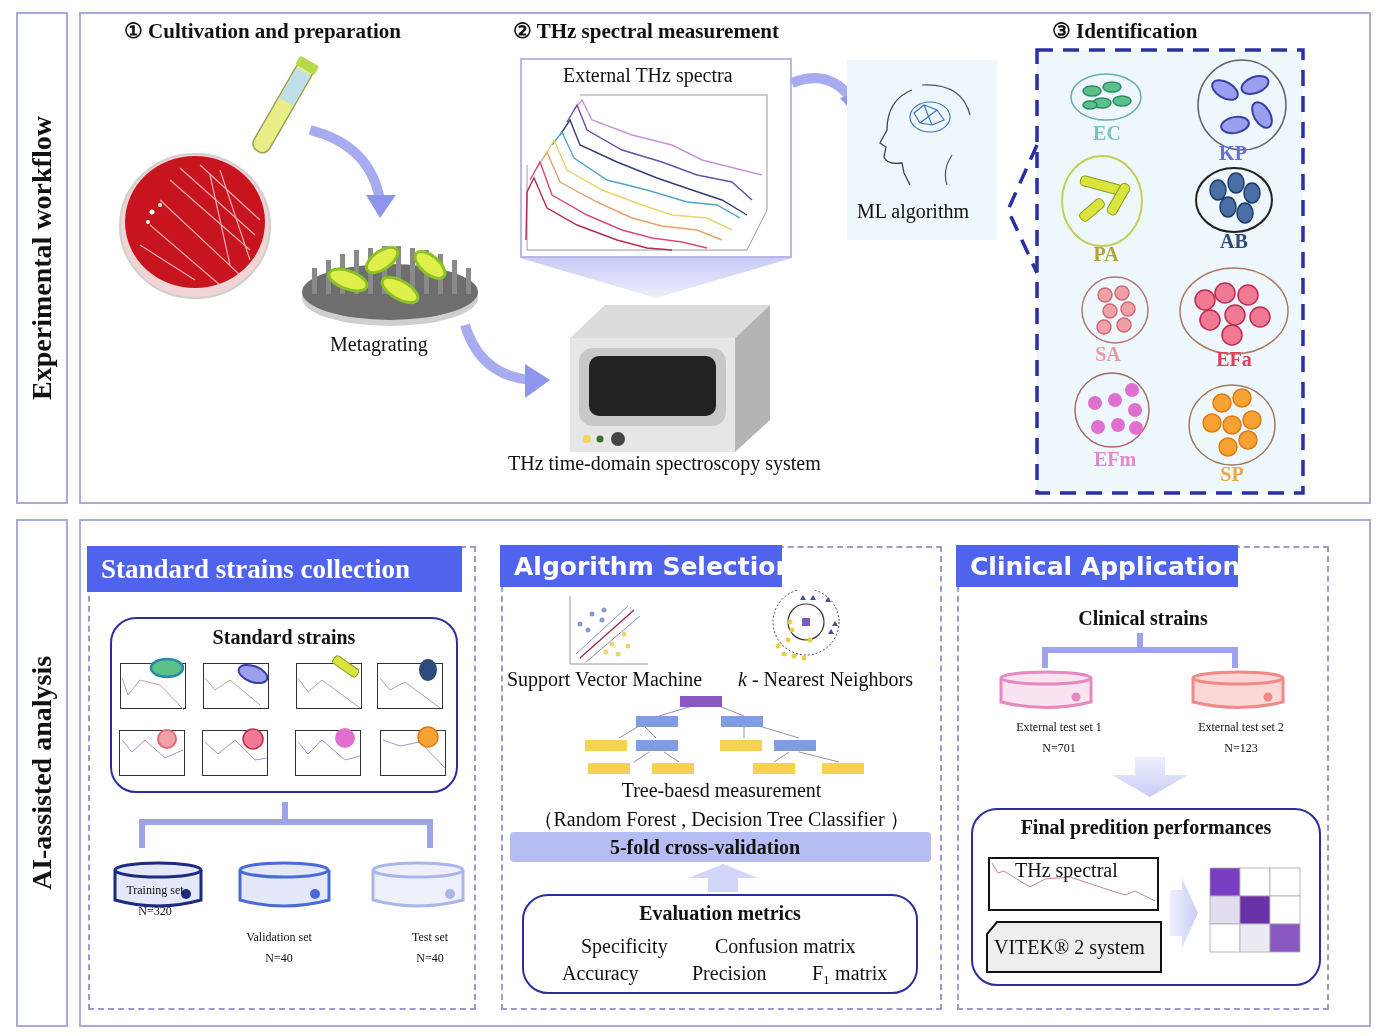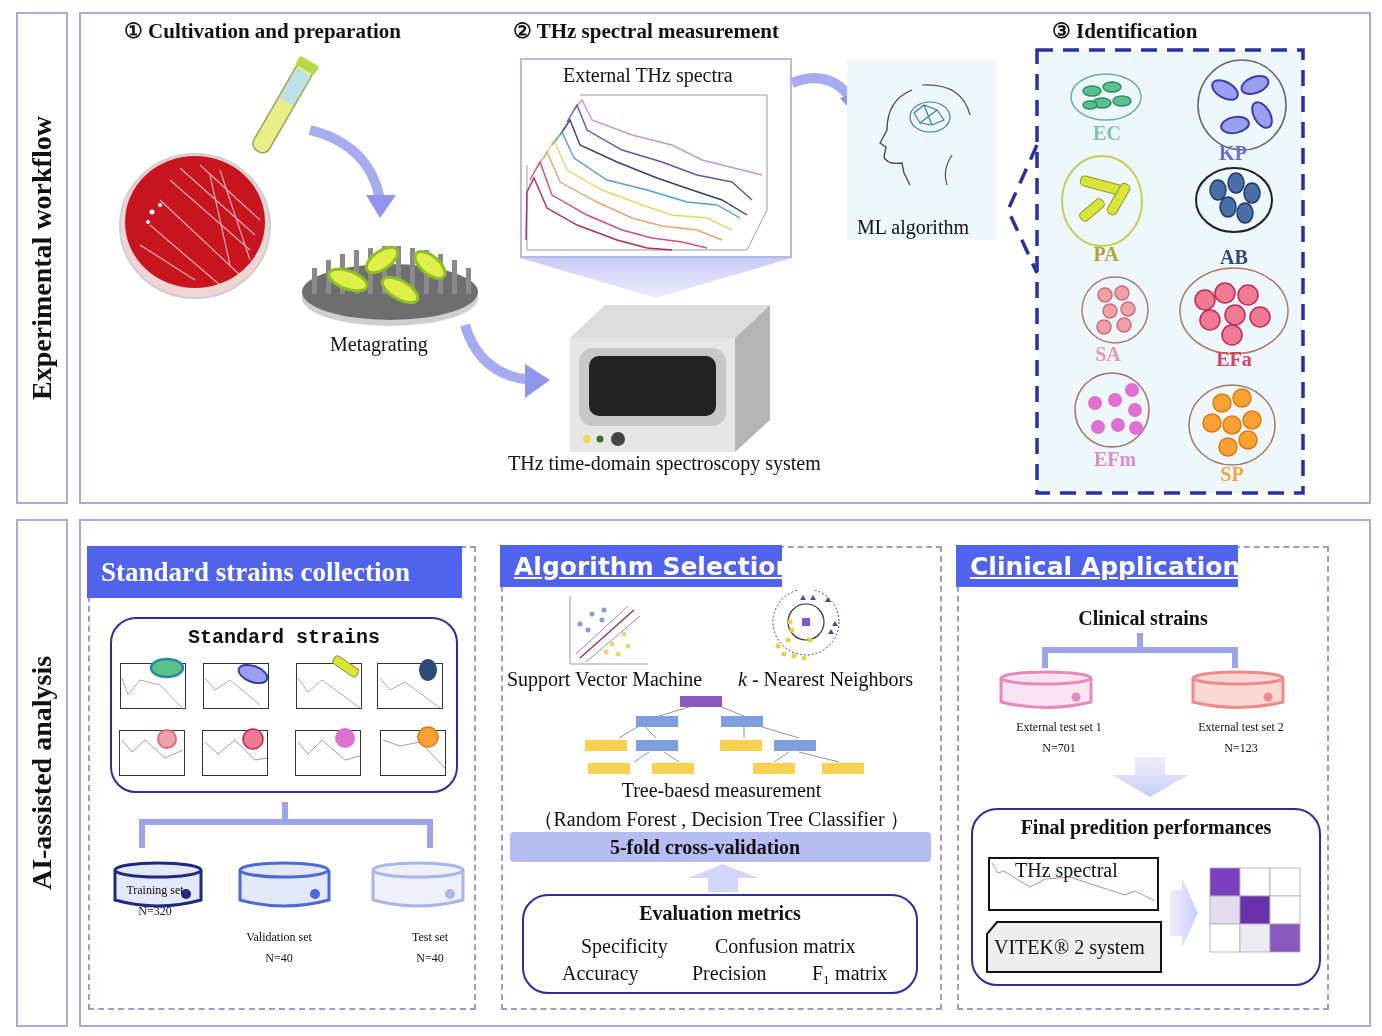--- a/index.html
+++ b/index.html
@@ -6,21 +6,21 @@
   body { width: 1382px; height: 1036px; background: #ffffff; position: relative; overflow: hidden; font-family: "Liberation Serif", serif; color: #111; }
   .abs { position: absolute; }
   .frame { position: absolute; border: 2px solid #a8abd8; }
   .sidelabel { position: absolute; display: flex; align-items: center; justify-content: center; }
   .sidelabel span { transform: rotate(-90deg); white-space: nowrap; font-weight: bold; font-size: 28px; }
   .stephead { position: absolute; font-weight: bold; font-size: 21px; white-space: nowrap; }
   .lbl { position: absolute; font-size: 20px; white-space: nowrap; text-align: center; }
   .bact-lbl { position: absolute; font-weight: bold; font-size: 20px; text-align: center; width: 80px; }
   .dash { position: absolute; border: 2px dashed #9a9cd0; }
   .banner { position: absolute; background: #5063ec; color: #fff; font-weight: bold; font-size: 27px; padding-left: 14px; display: flex; align-items: center; white-space: nowrap; }
-  .banner.sans { font-family: "DejaVu Sans", sans-serif; font-size: 25px; text-decoration: underline; }
+  .banner.sans { font-family: "DejaVu Sans", sans-serif; font-size: 25px; }
   .rbox { position: absolute; border: 2.5px solid #2b2f9c; border-radius: 26px; }
   .bold { font-weight: bold; }
   .mini { position: absolute; width: 66px; height: 46px; border: 1.5px solid #333; background: #fff; }
   .cyl-lbl { position: absolute; text-align: center; font-size: 12px; line-height: 21px; white-space: nowrap; }
 </style>
 </head>
 <body>
 
 <div class="frame" style="left:16px;top:12px;width:52px;height:492px;"></div>
 <div class="sidelabel" style="left:16px;top:12px;width:52px;height:492px;">
@@ -136,21 +136,21 @@
 <div class="abs" style="left:847px;top:60px;width:150px;height:180px;background:#eef7fb;"></div>
 <svg class="abs" style="left:862px;top:75px;" width="120" height="110">
   <path d="M60 10 Q100 8 108 40" fill="none" stroke="#555" stroke-width="1.2"></path>
   <path d="M50 15 Q25 25 25 55 L18 68 L24 72 L22 82 Q25 90 40 88 L42 98 L48 110" fill="none" stroke="#444" stroke-width="1.3"></path>
   <path d="M90 80 Q80 95 85 110" fill="none" stroke="#555" stroke-width="1.2"></path>
   <g fill="none" stroke="#3e76b8" stroke-width="1.2">
     <ellipse cx="68" cy="42" rx="20" ry="15"></ellipse>
     <path d="M52 38 L62 30 L75 35 L82 45 L70 50 L58 48 Z M62 30 L70 50 M75 35 L58 48"></path>
   </g>
 </svg>
-<div class="lbl" style="left:857px;top:216px;">ML algorithm</div>
+<div class="lbl" style="left:857px;top:200px;">ML algorithm</div>
 
 <div class="stephead" style="left:1052px;top:19px;">③ Identification</div>
 <svg class="abs" style="left:1000px;top:45px;" width="310" height="450">
   <rect x="37" y="5" width="266" height="443" fill="#eef8fc" stroke="#2b2fa4" stroke-width="3.5" stroke-dasharray="16 10"></rect>
   <path d="M37 100 L8 165 L37 228" fill="none" stroke="#2b2fa4" stroke-width="3.5" stroke-dasharray="16 10"></path>
 </svg>
 
 <svg class="abs" style="left:1040px;top:55px;" width="260" height="420">
   <g>
     <ellipse cx="66" cy="42" rx="35" ry="23" fill="none" stroke="#67b0a8" stroke-width="1.5"></ellipse>
@@ -233,36 +233,36 @@
       <circle cx="192" cy="370" r="9"></circle>
         <circle cx="212" cy="365" r="9"></circle>
         <circle cx="208" cy="385" r="9"></circle>
       <circle cx="188" cy="392" r="9"></circle>
     </g>
   </g>
 </svg>
 <div class="bact-lbl" style="left:1067px;top:122px;color:#7cc4bb;">EC</div>
 <div class="bact-lbl" style="left:1193px;top:142px;color:#6a6fd6;">KP</div>
 <div class="bact-lbl" style="left:1066px;top:243px;color:#b3a13a;">PA</div>
-<div class="bact-lbl" style="left:1194px;top:230px;color:#2e4a7a;margin-top:16px;">AB</div>
+<div class="bact-lbl" style="left:1194px;top:230px;color:#2e4a7a;">AB</div>
 <div class="bact-lbl" style="left:1068px;top:343px;color:#e59aa4;">SA</div>
 <div class="bact-lbl" style="left:1194px;top:348px;color:#d9405e;">EFa</div>
 <div class="bact-lbl" style="left:1075px;top:448px;color:#e08ad0;">EFm</div>
 <div class="bact-lbl" style="left:1192px;top:463px;color:#f0a642;">SP</div>
 
 <div class="frame" style="left:16px;top:519px;width:52px;height:508px;"></div>
 <div class="sidelabel" style="left:16px;top:519px;width:52px;height:508px;">
   <span>AI-assisted analysis</span>
 </div>
 <div class="frame" style="left:79px;top:519px;width:1292px;height:508px;"></div>
 
 <div class="dash" style="left:88px;top:546px;width:388px;height:464px;"></div>
-<div class="banner" style="left:87px;top:546px;width:375px;height:52px;">Standard strains collection</div>
+<div class="banner" style="left:87px;top:546px;width:375px;height:46px;">Standard strains collection</div>
 <div class="rbox" style="left:110px;top:617px;width:348px;height:176px;"></div>
-<div class="lbl bold" style="left:110px;top:626px;width:348px;font-family:Liberation Mono, monospace;">Standard strains</div>
+<div class="lbl bold" style="left:110px;top:626px;width:348px;">Standard strains</div>
 <div class="mini" style="left:120px;top:663px;"></div>
 <div class="mini" style="left:203px;top:663px;"></div>
 <div class="mini" style="left:296px;top:663px;"></div>
 <div class="mini" style="left:377px;top:663px;"></div>
 <div class="mini" style="left:119px;top:730px;"></div>
 <div class="mini" style="left:202px;top:730px;"></div>
 <div class="mini" style="left:295px;top:730px;"></div>
 <div class="mini" style="left:380px;top:730px;"></div>
 <svg class="abs" style="left:110px;top:650px;" width="348" height="135">
   <g fill="none" stroke="#c4a0a0" stroke-width="1">

